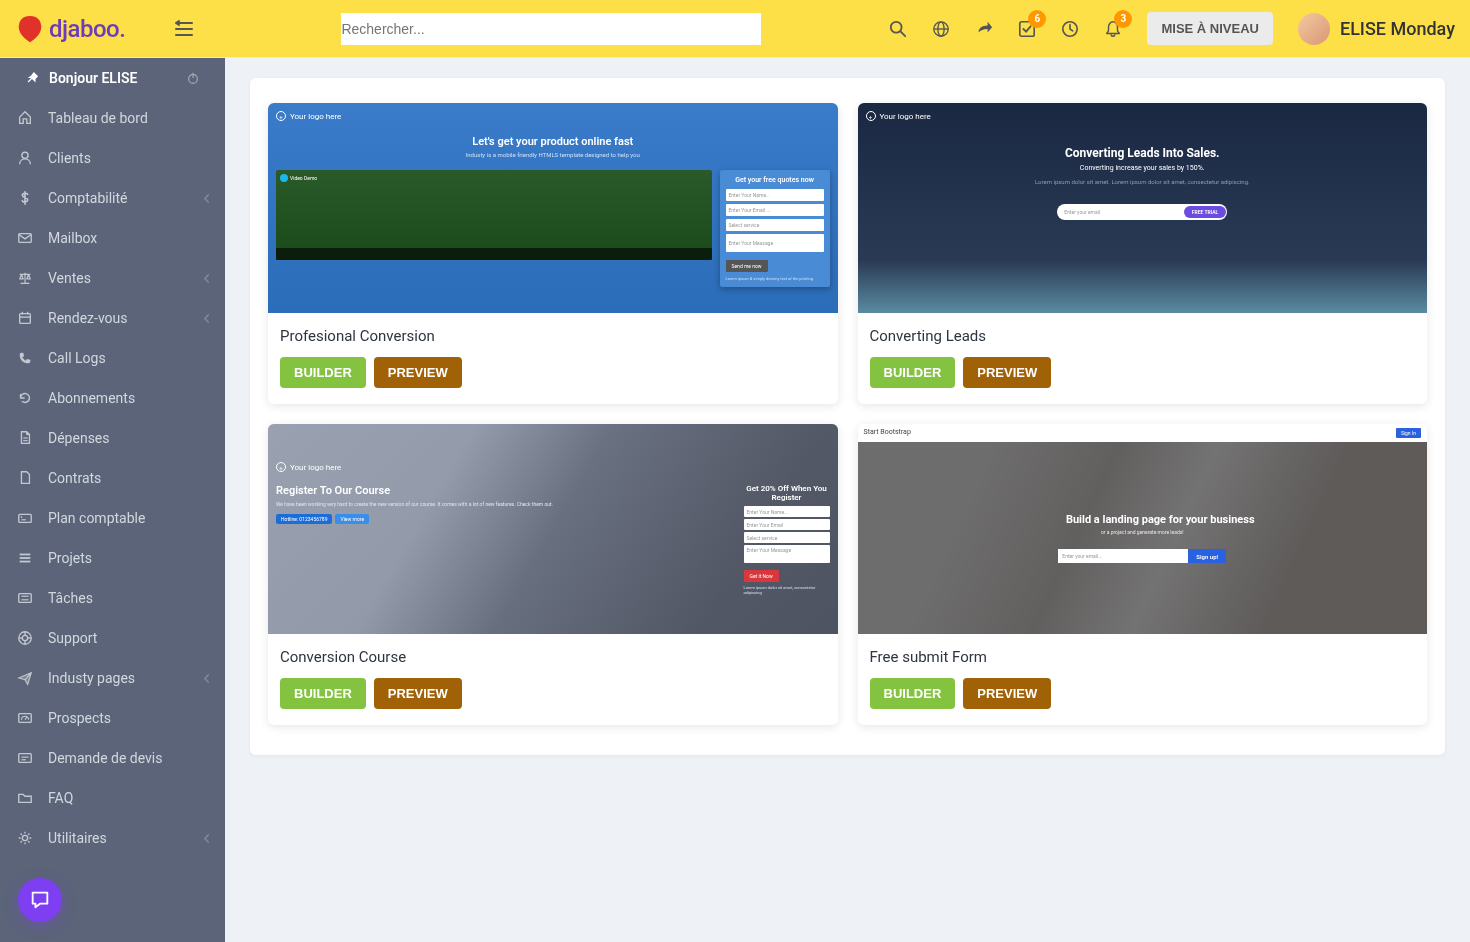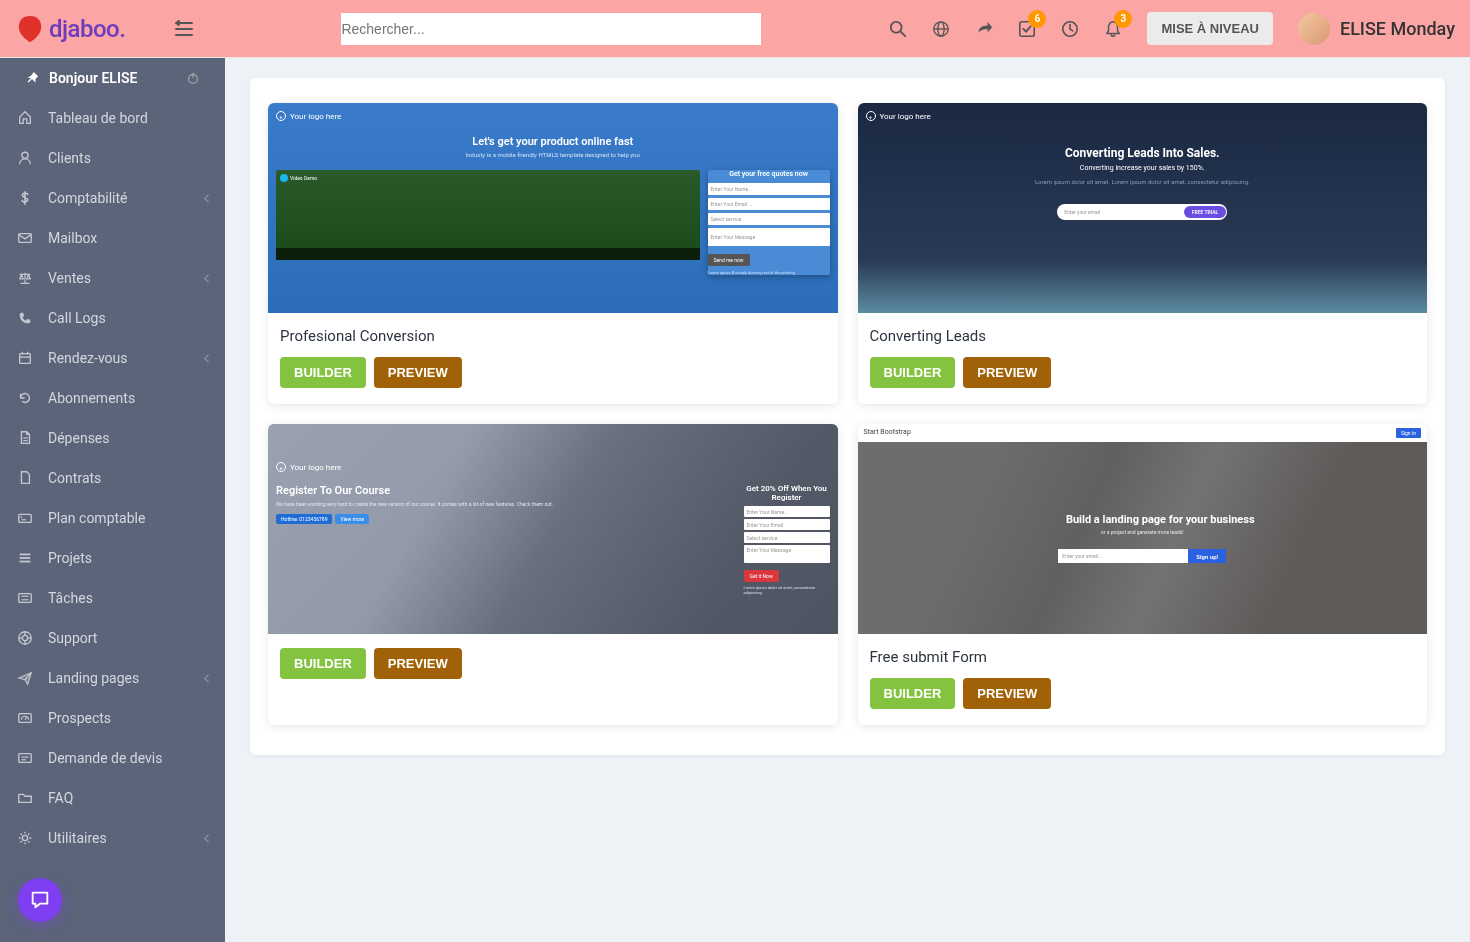--- a/index.html
+++ b/index.html
@@ -1,20 +1,20 @@
 <!DOCTYPE html>
 <html><head>
 <meta charset="utf-8">
 <style>
 * { margin: 0; padding: 0; box-sizing: border-box; }
 body { font-family: -apple-system, BlinkMacSystemFont, "Segoe UI", Roboto, Arial, sans-serif; background: #eef2f6; color: #333; font-size: 14px; }
 .app { display: flex; flex-direction: column; min-height: 100vh; }
 
 
-.header { height: 58px; background: #fca5a5; display: flex; align-items: center; padding: 0 15px; border-bottom: 1px solid #e8e8e8; }
+.header { height: 58px; background: #fde047; display: flex; align-items: center; padding: 0 15px; border-bottom: 1px solid #e8e8e8; }
 .logo { display: flex; align-items: center; margin-right: 50px; }
 .logo-svg { width: 30px; height: 30px; }
 .logo-text { font-size: 24px; font-weight: 500; color: #6c3cbe; margin-left: 4px; letter-spacing: -0.5px; }
 .menu-toggle { color: #666; cursor: pointer; margin-right: 20px; }
 .search-wrap { flex: 1; display: flex; justify-content: center; }
 .search-input { width: 420px; border: none; font-size: 14px; color: #aaa; padding: 8px 0; outline: none; }
 .header-actions { display: flex; align-items: center; gap: 25px; }
 .hdr-icon { color: #666; cursor: pointer; position: relative; display: flex; align-items: center; }
 .badge { position: absolute; top: -10px; right: -10px; background: #ff9800; color: #fff; font-size: 10px; font-weight: 700; width: 18px; height: 18px; border-radius: 50%; display: flex; align-items: center; justify-content: center; }
 .upgrade-btn { background: #ebebeb; color: #555; padding: 9px 14px; border-radius: 4px; font-size: 13px; font-weight: 600; border: none; cursor: pointer; }
@@ -52,21 +52,21 @@
 .thumb1 { background: linear-gradient(180deg, #3a7bca, #2b6db8); padding: 8px; }
 .thumb1 .mini-logo { color: #fff; font-size: 8px; display: flex; align-items: center; gap: 4px; }
 .thumb1 .mini-logo-circle { width: 10px; height: 10px; border-radius: 50%; border: 1px solid #fff; display: flex; align-items: center; justify-content: center; font-size: 6px; }
 .thumb1 .mini-headline { text-align: center; color: #fff; font-size: 11px; font-weight: 600; margin-top: 14px; }
 .thumb1 .mini-sub { text-align: center; color: #cce0f5; font-size: 6px; margin-top: 3px; }
 .thumb1 .mini-row { display: flex; gap: 8px; margin-top: 12px; }
 .thumb1 .mini-video { flex: 1; height: 90px; background: linear-gradient(180deg, #2a5a2a, #1a4a1a); border-radius: 2px; position: relative; }
 .thumb1 .mini-video::after { content: ''; position: absolute; bottom: 0; left: 0; right: 0; height: 12px; background: rgba(0,0,0,0.6); }
 .thumb1 .vimeo-tag { position: absolute; top: 4px; left: 4px; font-size: 5px; color: #fff; display: flex; align-items: center; gap: 2px; }
 .thumb1 .vimeo-dot { width: 8px; height: 8px; border-radius: 50%; background: #1ab7ea; }
-.thumb1 .mini-form { width: 122px; background: #4a8bd5; border-radius: 2px; box-shadow: 0 2px 6px rgba(0,0,0,0.3); }
+.thumb1 .mini-form { width: 110px; background: #4a8bd5; border-radius: 2px; padding: 6px; box-shadow: 0 2px 6px rgba(0,0,0,0.3); }
 .thumb1 .mini-form-title { color: #fff; font-size: 7px; text-align: center; margin-bottom: 5px; font-weight: 600; }
 .thumb1 .mini-input { background: #fff; height: 12px; border-radius: 1px; margin-bottom: 3px; font-size: 5px; color: #999; padding: 2px 3px; display: flex; align-items: center; }
 .thumb1 .mini-btn { background: #555; color: #fff; font-size: 5px; padding: 3px 6px; border-radius: 1px; display: inline-block; margin-top: 2px; }
 .thumb1 .mini-small { font-size: 4px; color: #cce0f5; margin-top: 4px; }
 
 
 .thumb2 { background: linear-gradient(180deg, #1a2842, #2a3a55 75%, #5a8ba0 100%); padding: 8px; position: relative; }
 .thumb2 .mini-logo { color: #fff; font-size: 8px; display: flex; align-items: center; gap: 4px; }
 .thumb2 .mini-logo-circle { width: 10px; height: 10px; border-radius: 50%; border: 1px solid #fff; display: flex; align-items: center; justify-content: center; font-size: 6px; }
 .thumb2 .mini-headline { text-align: center; color: #fff; font-size: 12px; font-weight: 700; margin-top: 25px; }
@@ -247,40 +247,40 @@
             <span>Ventes</span>
             <span class="chev">
               <svg width="7" height="11" viewBox="0 0 8 12">
                 <path d="M6 2 L2 6 L6 10" stroke="#aeb4c0" stroke-width="1.6" fill="none" stroke-linecap="round"></path>
               </svg>
             </span>
           </li>
           <li>
             <span class="icon">
               <svg width="16" height="18" viewBox="0 0 18 18">
-                <path d="M5 3 C4 3 3 4 3 5 C3 11 7 15 13 15 C14 15 15 14 15 13 L15 11 L11 10 L10 12 C8 11 7 10 6 8 L8 7 L7 3 Z" fill="#cfd3da"></path>
-              </svg>
-            </span>
-            <span>Call Logs</span>
-          </li>
-          <li>
-            <span class="icon">
-              <svg width="16" height="18" viewBox="0 0 18 18">
                 <rect x="3" y="4" width="12" height="11" rx="1" stroke="#cfd3da" stroke-width="1.5" fill="none"></rect>
                 <line x1="3" y1="8" x2="15" y2="8" stroke="#cfd3da" stroke-width="1.5"></line>
                 <line x1="6" y1="2" x2="6" y2="5" stroke="#cfd3da" stroke-width="1.5"></line>
                 <line x1="12" y1="2" x2="12" y2="5" stroke="#cfd3da" stroke-width="1.5"></line>
               </svg>
             </span>
             <span>Rendez-vous</span>
             <span class="chev">
               <svg width="7" height="11" viewBox="0 0 8 12">
                 <path d="M6 2 L2 6 L6 10" stroke="#aeb4c0" stroke-width="1.6" fill="none" stroke-linecap="round"></path>
               </svg>
             </span>
+          </li>
+          <li>
+            <span class="icon">
+              <svg width="16" height="18" viewBox="0 0 18 18">
+                <path d="M5 3 C4 3 3 4 3 5 C3 11 7 15 13 15 C14 15 15 14 15 13 L15 11 L11 10 L10 12 C8 11 7 10 6 8 L8 7 L7 3 Z" fill="#cfd3da"></path>
+              </svg>
+            </span>
+            <span>Call Logs</span>
           </li>
           <li>
             <span class="icon">
               <svg width="16" height="18" viewBox="0 0 18 18">
                 <path d="M4 9 A5 5 0 1 1 6 13 M4 9 L4 5 M4 9 L8 9" stroke="#cfd3da" stroke-width="1.6" fill="none" stroke-linecap="round"></path>
               </svg>
             </span>
             <span>Abonnements</span>
           </li>
           <li>
@@ -343,21 +343,21 @@
               </svg>
             </span>
             <span>Support</span>
           </li>
           <li>
             <span class="icon">
               <svg width="16" height="18" viewBox="0 0 18 18">
                 <path d="M2 9 L16 3 L12 16 L9 11 L2 9 Z M9 11 L16 3" stroke="#cfd3da" stroke-width="1.3" fill="#cfd3da" fill-opacity="0.3"></path>
               </svg>
             </span>
-            <span>Landing pages</span>
+            <span>Industy pages</span>
             <span class="chev">
               <svg width="7" height="11" viewBox="0 0 8 12">
                 <path d="M6 2 L2 6 L6 10" stroke="#aeb4c0" stroke-width="1.6" fill="none" stroke-linecap="round"></path>
               </svg>
             </span>
           </li>
           <li>
             <span class="icon">
               <svg width="16" height="18" viewBox="0 0 18 18">
                 <rect x="2" y="4" width="14" height="10" rx="1" stroke="#cfd3da" stroke-width="1.5" fill="none"></rect>
@@ -483,20 +483,21 @@
           <div class="mini-input3">Enter Your Name...</div>
           <div class="mini-input3">Enter Your Email</div>
           <div class="mini-input3">Select service</div>
           <div class="mini-textarea3">Enter Your Message</div>
           <div class="mini-btn3">Get it Now</div>
           <div class="mini-small3">Lorem ipsum dolor sit amet, consectetur adipiscing</div>
         </div>
       </div>
               </div>
               <div class="template-body">
+                <div class="template-name">Conversion Course</div>
                 <div class="template-actions">
                   <button class="btn-builder">BUILDER</button>
                   <button class="btn-preview">PREVIEW</button>
                 </div>
               </div>
             </div>
             <div class="template-card">
               <div class="template-thumb thumb4">
                 <div class="t4-top">
                   <span style="color:#444">Start Bootstrap</span>

